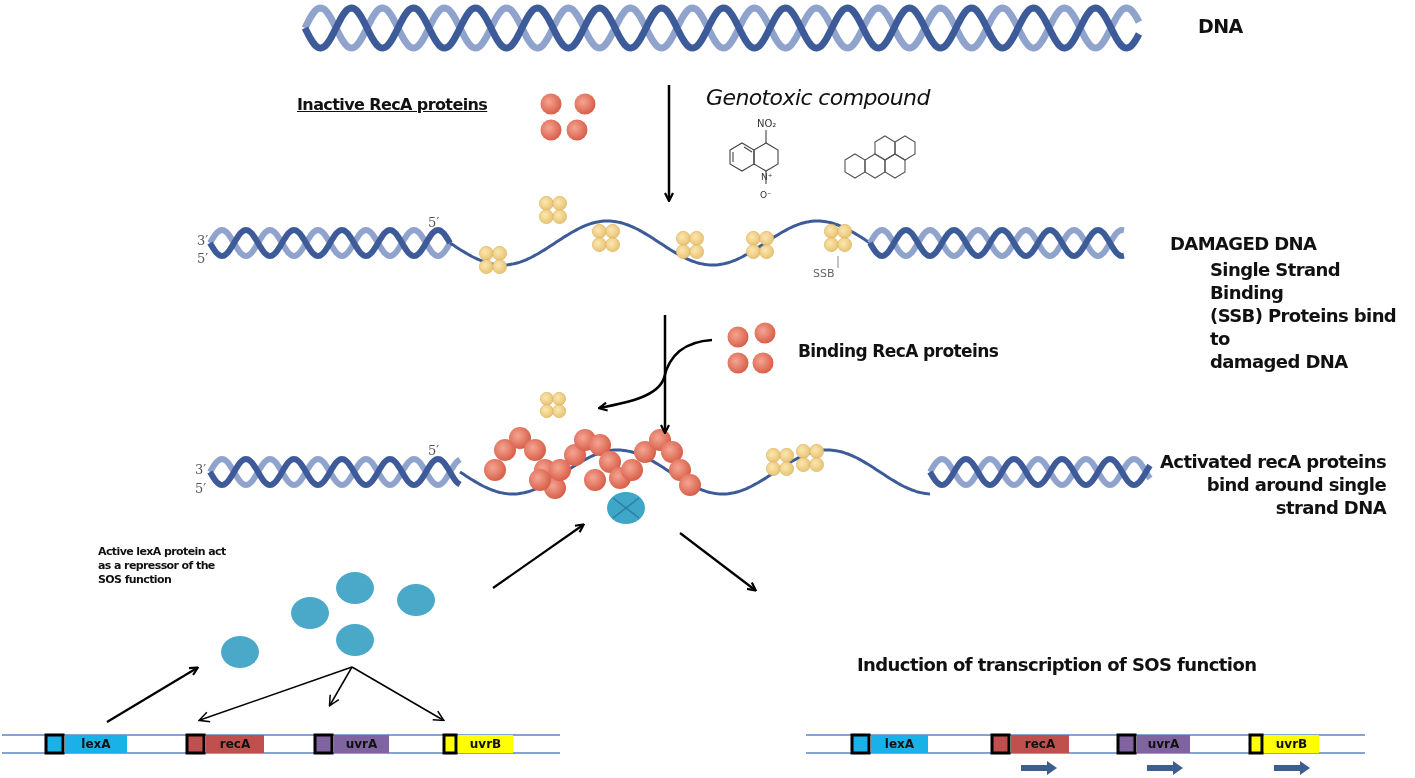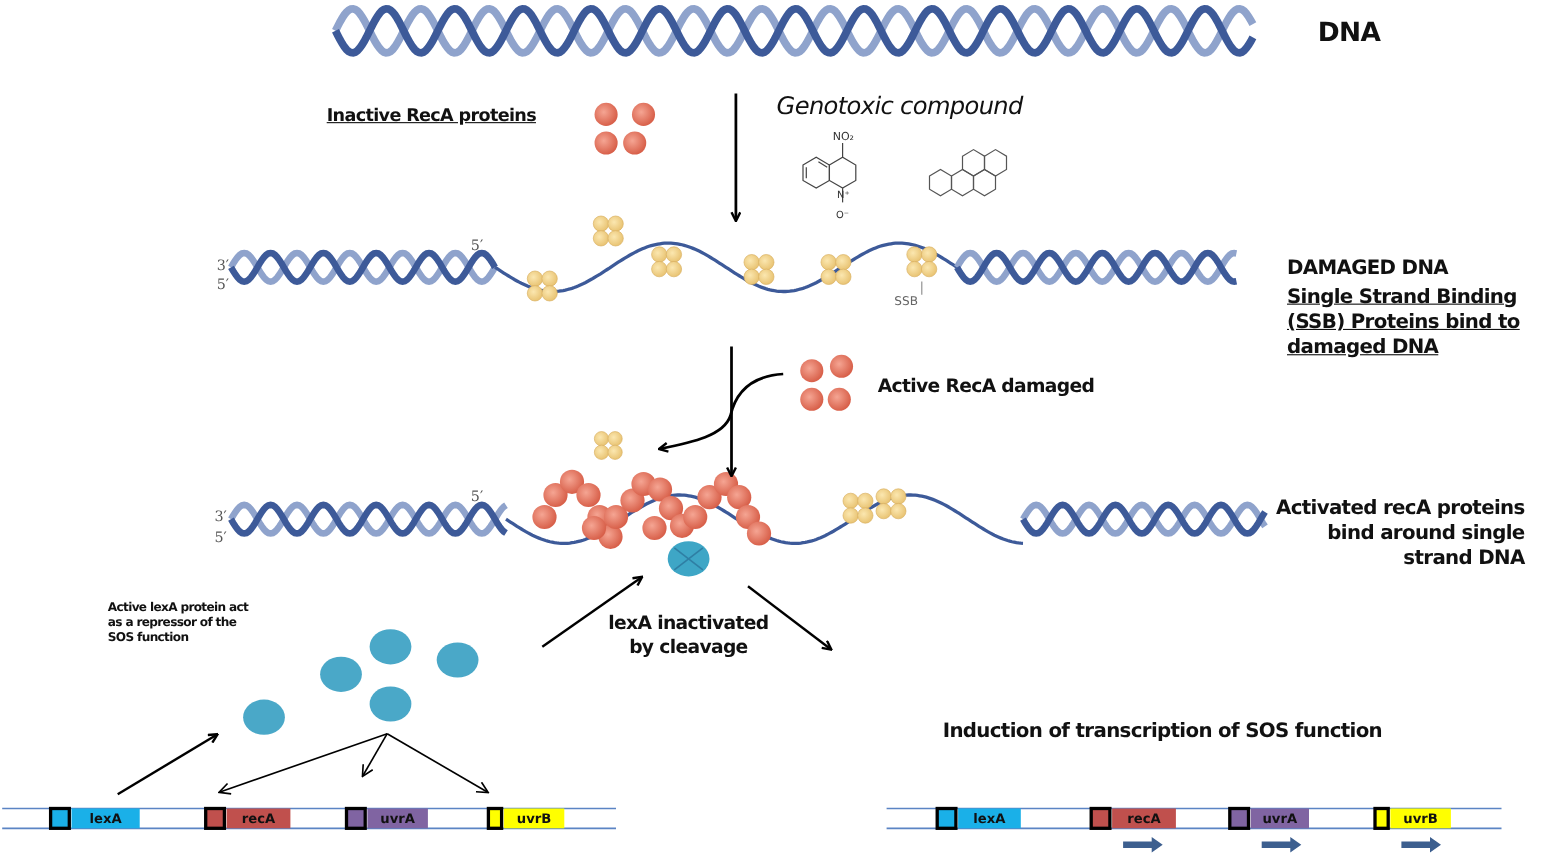--- a/index.html
+++ b/index.html
@@ -245,30 +245,28 @@
         <g>
           <rect x="1250" y="735" width="12" height="18" fill="#ffff00" stroke="#000" stroke-width="3"></rect>
           <rect x="1264" y="735" width="55" height="18" fill="#ffff00"></rect>
           <text x="1291.5" y="748" text-anchor="middle" class="gene-text">uvrB</text>
           <path d="M1274,765 L1300,765 L1300,761 L1310,768 L1300,775 L1300,771 L1274,771 Z" fill="#3d5f8f"></path>
         </g>
       </g>
   </svg>
 
   
-  <div class="lbl" style="left:1198px;top:14px;font-size:24px;">DNA</div>
+  <div class="lbl" style="left:1198px;top:14px;font-size:19px;">DNA</div>
   <div class="lbl plain" style="left:297px;top:95px;font-size:16px;font-weight:bold;text-decoration:underline;">Inactive RecA proteins</div>
   <div class="lbl plain" style="left:706px;top:84px;font-size:22px;font-style:italic;">Genotoxic compound</div>
   <div class="lbl" style="left:1170px;top:232px;font-size:18px;">DAMAGED DNA</div>
-  <div class="lbl" style="left:1170px;top:258px;font-size:18px;text-decoration:underline;">Single Strand Binding
+  <div class="lbl" style="left:1210px;top:258px;font-size:18px;">Single Strand Binding
 (SSB) Proteins bind to
 damaged DNA</div>
-  <div class="lbl" style="left:798px;top:341px;font-size:17px;">Active RecA damaged</div>
+  <div class="lbl" style="left:798px;top:341px;font-size:17px;">Binding RecA proteins</div>
   <div class="lbl" style="left:1160px;top:450px;font-size:18px;text-align:right;">Activated recA proteins
 bind around single
 strand DNA</div>
   <div class="lbl" style="left:98px;top:545px;font-size:11px;">Active lexA protein act
 as a repressor of the
 SOS function</div>
-  <div class="lbl" style="left:553px;top:557px;font-size:17px;text-align:center;">lexA inactivated
-by cleavage</div>
   <div class="lbl" style="left:857px;top:653px;font-size:18px;text-align:center;">Induction of transcription of SOS function</div>
 </div>
 
 </body></html>

